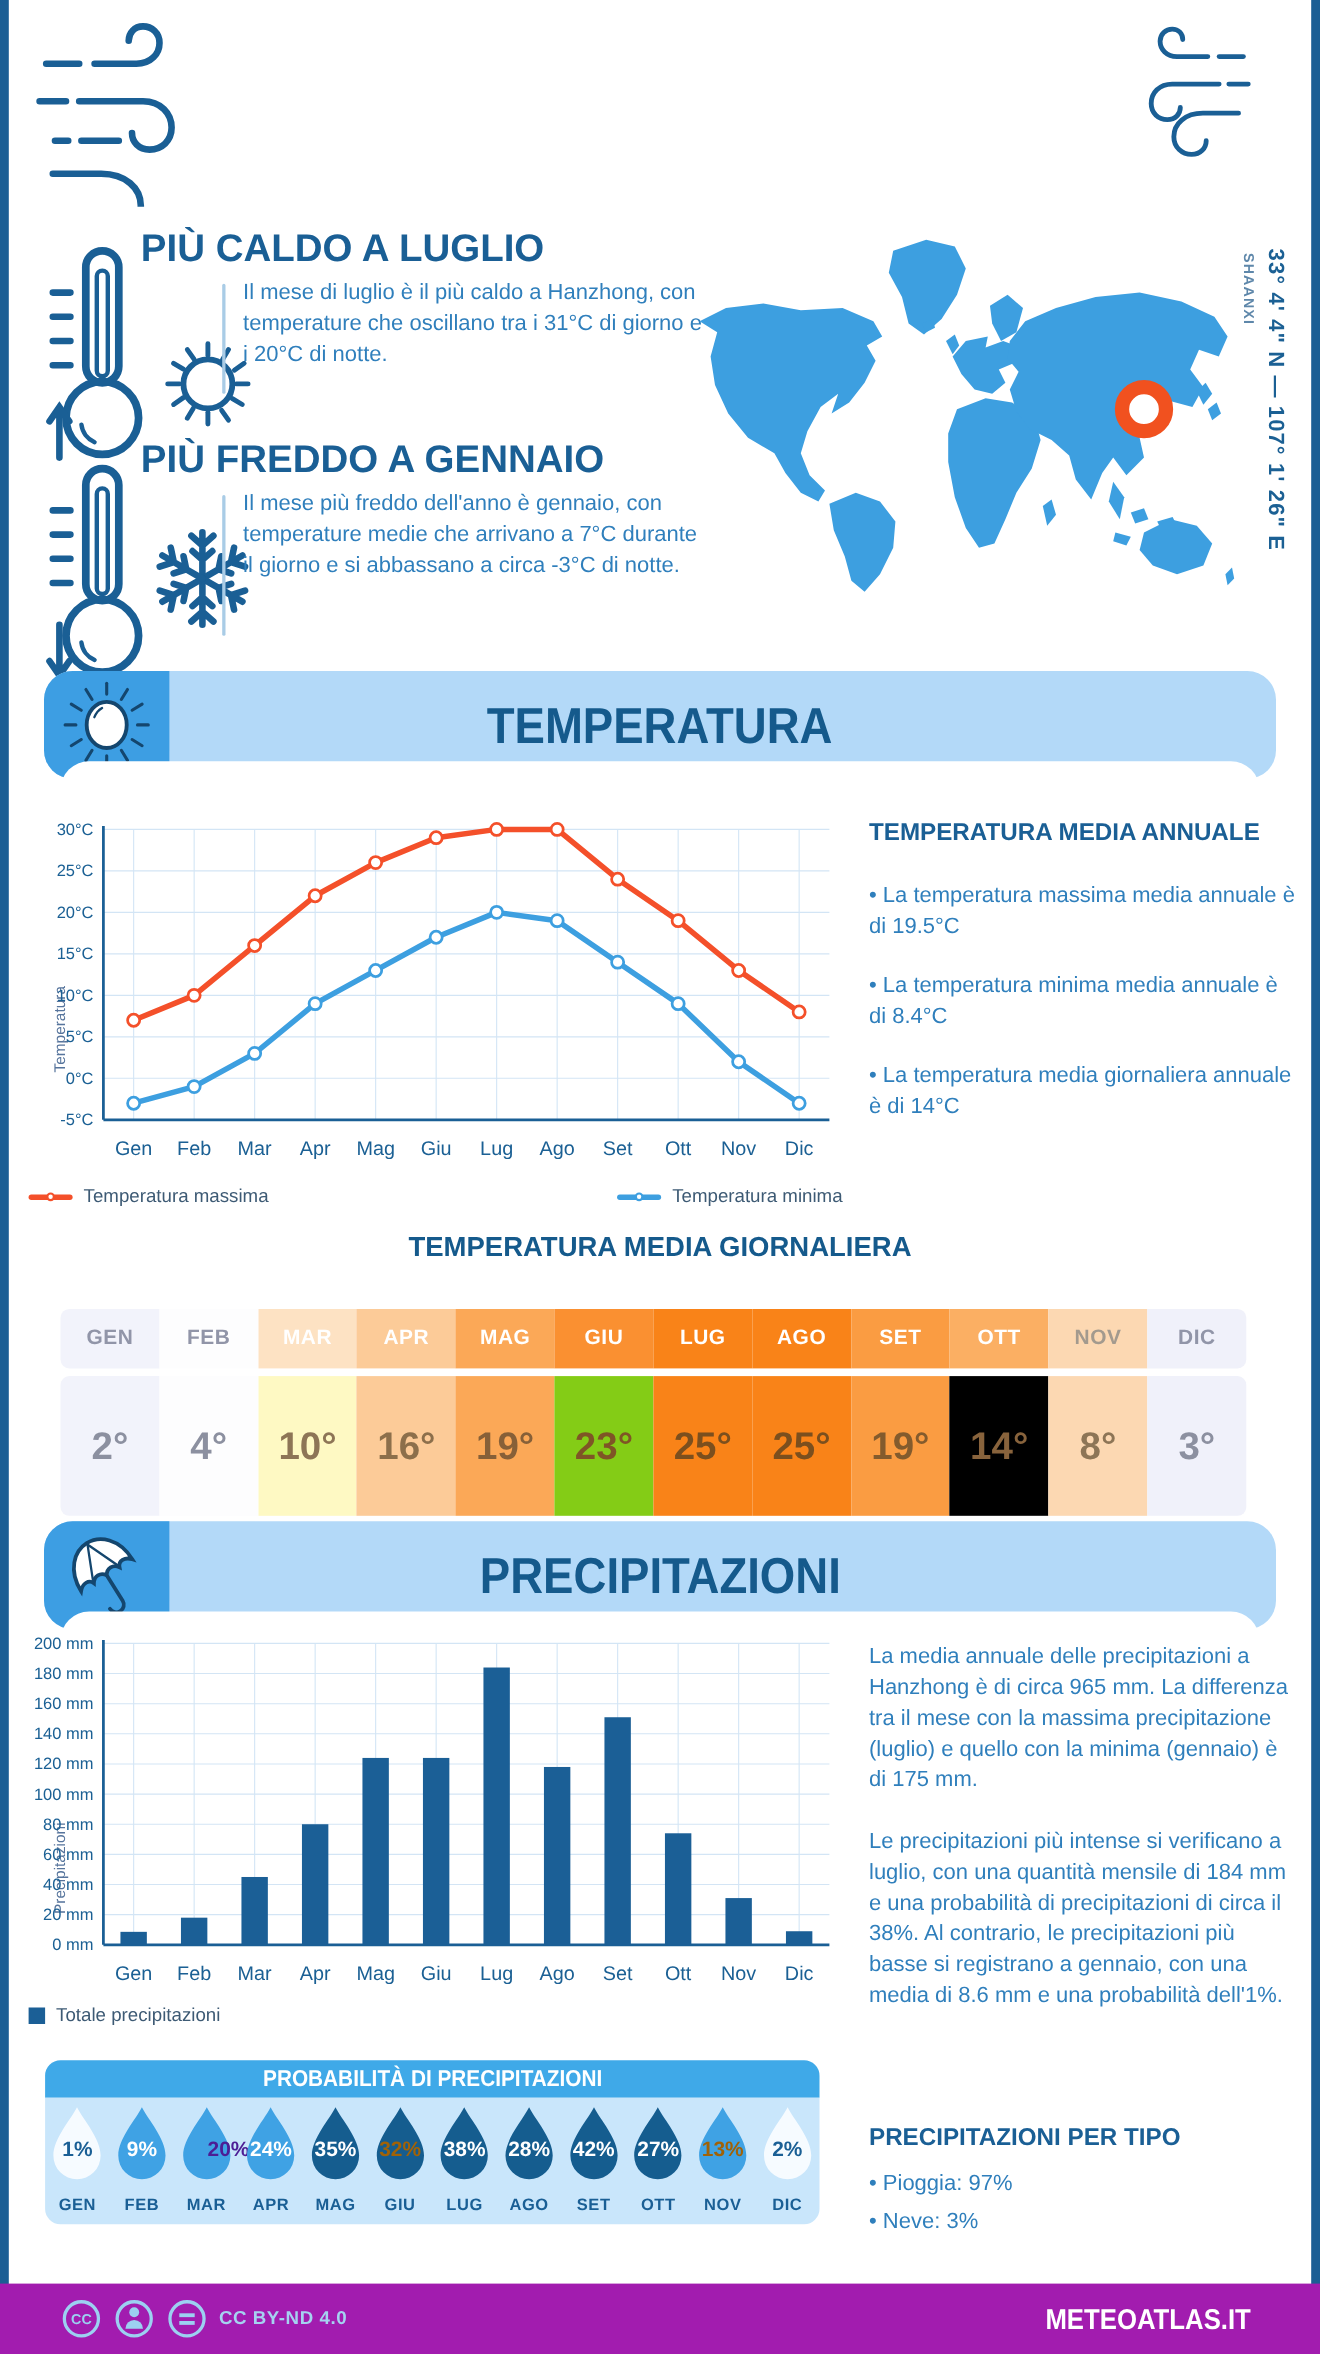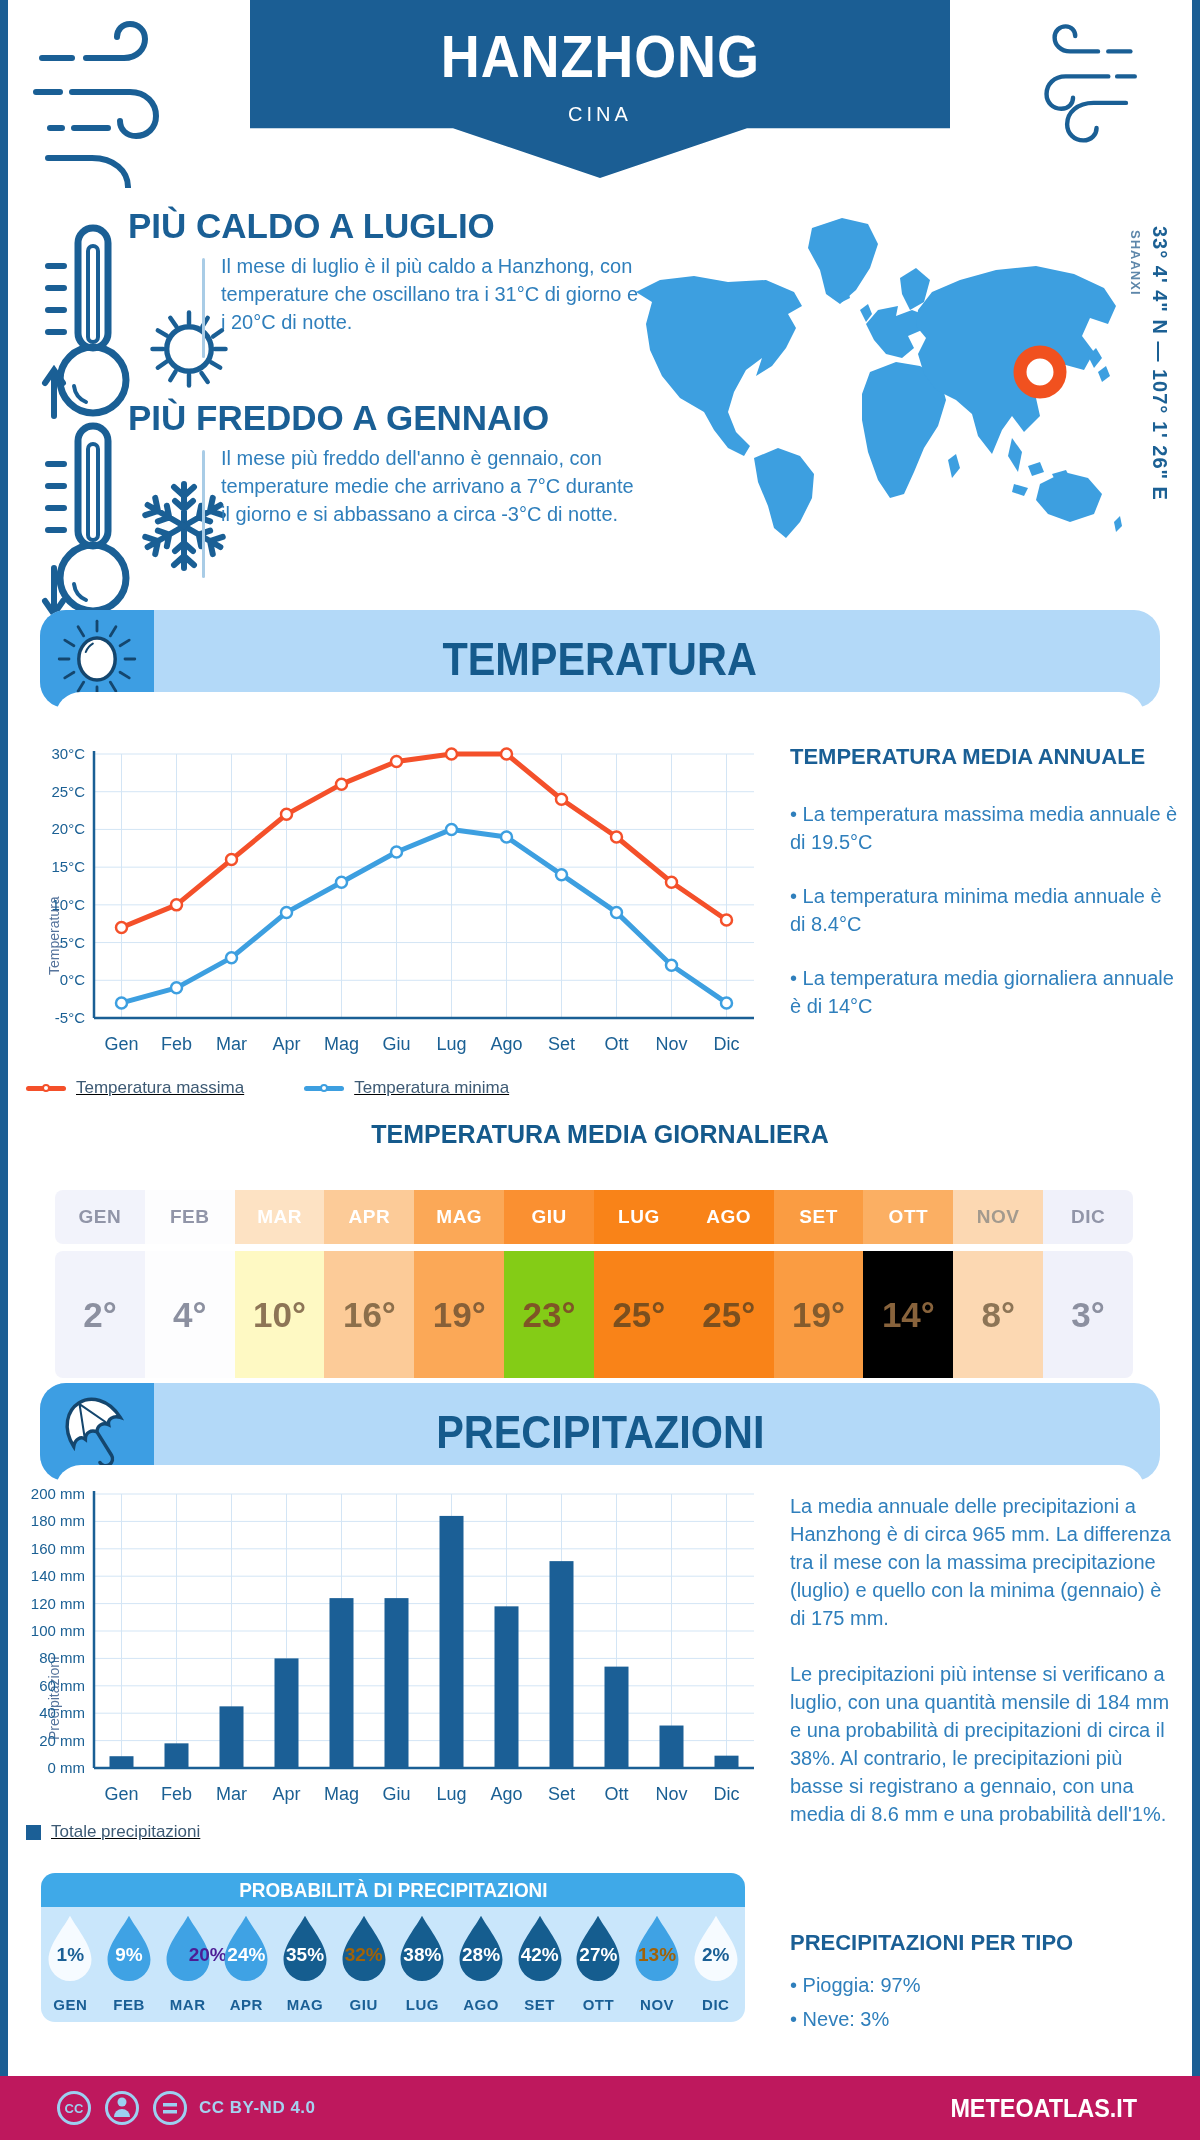--- a/index.html
+++ b/index.html
@@ -32,21 +32,21 @@
   .sec-icon-sq { position:absolute; left:0; top:0; width:114px; height:98px; background:#3d9ee3;
     border-radius:26px 0 0 26px; display:flex; align-items:center; justify-content:center; }
   .sec-title { color:#155a8c; font-size:46px; font-weight:bold; }
   .card-top { background:#fff; border-radius:26px 26px 0 0; }
 
   svg text { font-family:"Liberation Sans", sans-serif; }
 
   .vlabel { position:absolute; transform:rotate(-90deg); transform-origin:left top;
     color:#56749c; font-size:14px; white-space:nowrap; }
 
-  .legend { display:flex; justify-content:flex-start; gap:60px; align-items:center;text-decoration:underline; }
+  .legend { display:flex; justify-content:space-between; gap:60px; align-items:center; }
   .legend-item { display:flex; align-items:center; gap:10px; }
   .lg-line { width:40px; height:5px; border-radius:3px; position:relative; display:inline-block; }
   .lg-dot { position:absolute; left:50%; top:50%; transform:translate(-50%,-50%); width:8px; height:8px;
     border-radius:50%; background:#fff; border:2.5px solid #999; }
   .lg-sq { width:15px; height:15px; display:inline-block; }
   .lg-text { color:#3d5a74; font-size:17px; }
 
   .side-head { color:#1a5f95; font-size:22px; font-weight:bold; }
   .side-body { color:#2f7fbc; font-size:20px; line-height:1.4; width:388px; }
   .side-body p { margin-bottom:28px; }
@@ -69,21 +69,21 @@
   .prob-body { left:41px; top:1907px; width:704px; height:115px; background:#c9e6fb; border-radius:0 0 14px 14px; }
   .drops { left:41px; top:1914px; width:704px; display:flex; }
   .drop-slot { flex:1; display:flex; flex-direction:column; align-items:center; }
   .drop-wrap { position:relative; width:50px; height:68px; }
   .drop-svg { width:50px; height:68px; display:block; }
   .drop-pct { position:absolute; left:0; top:30px; width:50px; text-align:center;
     font-size:19px; font-weight:bold; }
   .drop-month { margin-top:14px; font-size:15px; font-weight:bold; color:#1a5f95; letter-spacing:0.5px; }
 
   
-  .footer { left:0; top:2076px; width:1200px; height:64px; background:#be185d;
+  .footer { left:0; top:2076px; width:1200px; height:64px; background:#a21caf;
     display:flex; align-items:center; }
   .cc-group { display:flex; align-items:center; gap:10px; margin-left:55px; }
   .cc-label { color:#a5d2f0; font-size:17px; font-weight:bold; letter-spacing:0.5px; }
   .site { position:absolute; right:52px; color:#fff; font-size:26px; font-weight:bold; }
 </style>
 </head>
 <body>
 
 <div class="page">
 
@@ -101,24 +101,20 @@
   </svg>
   <svg class="abs" style="left:1005px; top:22px; transform:scaleX(-1);" width="150" height="125" viewBox="0 0 165 170">
     <g stroke="#1a5f95" stroke-width="6" fill="none" stroke-linecap="round">
       <path d="M14 40 h30"></path>
       <path d="M58 40 h38 c13 0 21 -9 21 -19 c0 -9 -7 -15 -15 -15 c-8 0 -13 6 -13 13"></path>
       <path d="M8 74 h24 M44 74 h58 c16 0 26 11 26 24 c0 12 -9 20 -20 20 c-10 0 -16 -7 -16 -15"></path>
       <path d="M20 110 h44 c22 0 36 13 36 29 c0 13 -10 22 -22 22 c-11 0 -18 -8 -18 -17"></path>
     </g>
   </svg>
 
-  <div class="abs banner">
-    <div class="banner-title"><span class="cond">HANZHONG</span></div>
-    <div class="banner-sub">CINA</div>
-  </div>
 
   <div class="abs vert-text" style="left:1148px; top:226px;">33° 4' 4" N — 107° 1' 26" E</div>
   <div class="abs vert-region" style="left:1128px; top:230px;">SHAANXI</div>
 
   <svg class="abs" style="left:40px; top:220px;" width="104" height="200" viewBox="0 0 104 200">
     <g stroke="#1a5f95" fill="none" stroke-linecap="round">
       <path stroke-width="6" d="M8 46 h16 M8 68 h16 M8 90 h16 M8 112 h16"></path>
       <rect x="38" y="8" width="30" height="120" rx="15" stroke-width="7"></rect>
       <rect x="48" y="26" width="10" height="96" rx="5" stroke-width="4"></rect>
       <circle cx="53" cy="160" r="33" stroke-width="7"></circle>

